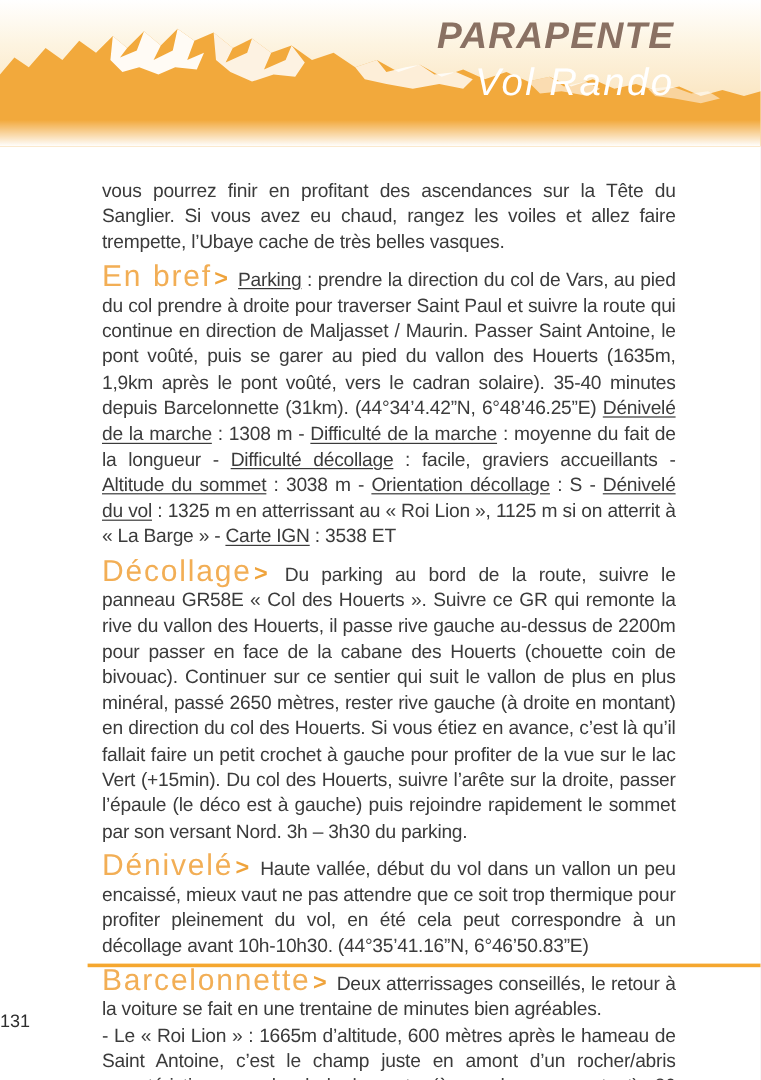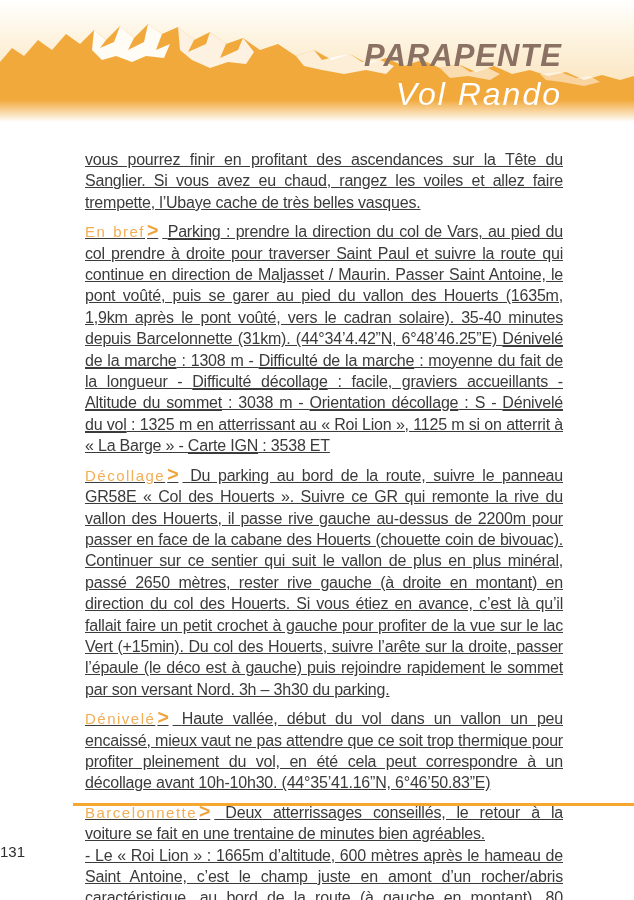--- a/index.html
+++ b/index.html
@@ -5,41 +5,41 @@
   html,body { margin:0; padding:0; background:#e8e8e8; }
   .page {
     position:relative; width:634px; height:900px; margin:0 auto;
     background:#ffffff; overflow:hidden;
     font-family:"Liberation Sans", sans-serif;
   }
   
   .header { position:absolute; top:0; left:0; width:634px; height:122px; }
   .header svg { display:block; }
   .title-block {
-    position:absolute; top:40px; right:72px; text-align:right; font-style:italic;
+    position:absolute; top:14px; right:72px; text-align:right; font-style:italic;
   }
   .title {
     font-size:31px; font-weight:bold; line-height:1;
     letter-spacing:1px; color:var(--title_brown, #8A7163);
   }
   .subtitle {
     font-size:32px; line-height:1; margin-top:7px;
     letter-spacing:2px; color:var(--subtitle_white, #ffffff);
   }
   
   .content {
     position:absolute; left:85px; top:149px; width:478px;
     color:var(--body_text, #3B3B3B);
     font-size:16px; line-height:21.4px; letter-spacing:-0.2px;
     text-align:justify; hyphens:auto; -webkit-hyphens:auto;
   }
-  .content p { margin:0 0 7px 0;text-decoration:underline; }
+  .content p { margin:0 0 7px 0; }
   .sec-head {
     color:var(--section_heading_orange, #F2AE55);
-    font-size:15px; letter-spacing:1.5px; margin-right:2px;
+    font-size:25px; letter-spacing:1.5px; margin-right:2px;
   }
   .sec-chev {
     color:var(--chevron_orange, #EFA33B);
     font-size:19.5px; font-weight:bold; margin-right:4px;
   }
   .u { text-decoration:underline; text-underline-offset:2px; }
   
   .rule {
     position:absolute; left:73px; top:803px; width:561px; height:3px;
     background:var(--rule_orange, #F5A72F);

